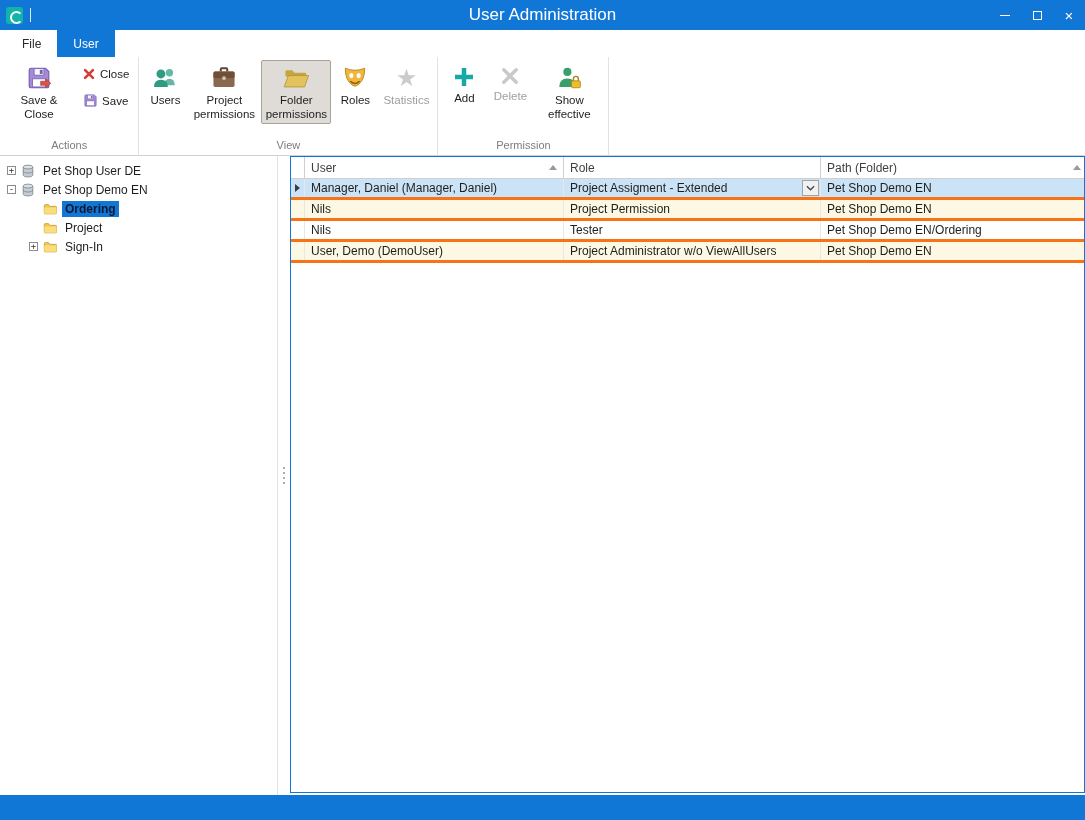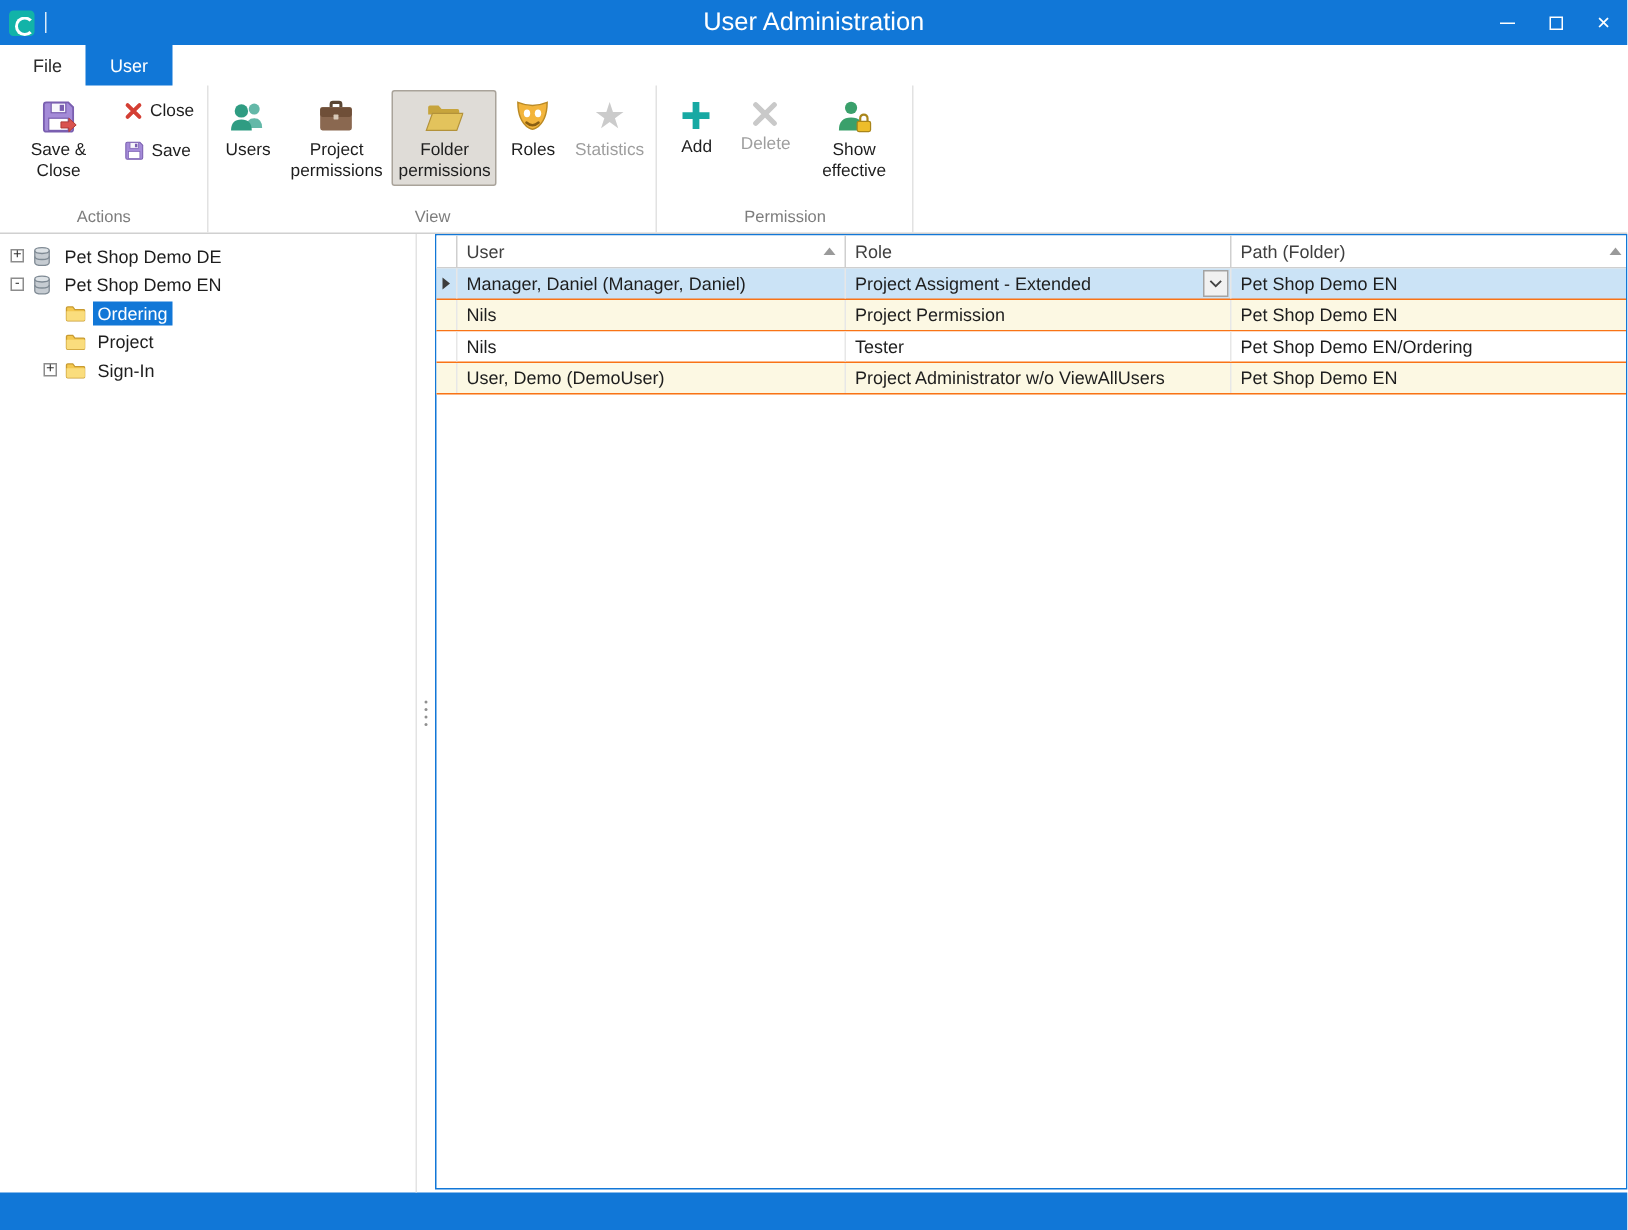--- a/index.html
+++ b/index.html
@@ -27,47 +27,47 @@
   .ribbon { height:99px; background:#fff; border-bottom:1px solid #d0d0d0; display:flex; }
   .rgroup { display:flex; flex-direction:column; border-right:1px solid #e2e2e2; }
   .rgroup-content { flex:1; display:flex; align-items:flex-start; padding:3px 3px 0 3px; }
   .rgroup-label { text-align:center; color:#7d7d7d; font-size:11px; padding:1px 20px 4px; }
   .big-btn { display:flex; flex-direction:column; align-items:center; padding:4px 3px 2px; margin:0 1px;
     border:1px solid transparent; border-radius:2px; min-width:44px; max-width:70px; }
   .big-btn .lbl { margin-top:3px; text-align:center; font-size:11.5px; line-height:1.18; color:#1e1e1e; }
   .big-btn.selected { background:#dfdcd7; border-color:#a9a39a; }
   .big-btn.disabled .lbl { color:#9e9e9e; }
   .small-col { display:flex; flex-direction:column; margin-left:4px; margin-top:2px; }
-  .small-btn { display:flex; align-items:center; height:23px; padding:0 6px 0 3px; margin-bottom:4px; border-radius:2px; }
+  .small-btn { display:flex; align-items:center; height:23px; padding:0 6px 0 3px; margin-bottom:4px; border-radius:2px;justify-content:center; }
   .small-btn .lbl { margin-left:4px; font-size:11.5px; }
   .icon-box { display:flex; align-items:center; justify-content:center; }
   .star-glyph { font-size:24px; line-height:26px; color:#cbcbcb; }
 
   
   .main { height:639px; display:flex; background:#fff; }
 
   .tree-panel { width:278px; border-right:1px solid #e3e3e3; padding-top:5px; }
   .tree-row { height:19px; display:flex; align-items:center; }
   .tree-row.lvl0 { padding-left:7px; }
   .tree-row.lvl1 { padding-left:29px; }
   .expander { width:9px; height:9px; border:1px solid #8c8c8c; background:#fff; color:#333;
     font:9px/7px "DejaVu Sans Mono",monospace; text-align:center; flex:0 0 9px; }
   .expander.hidden { visibility:hidden; }
   .tree-icon { margin-left:5px; display:flex; align-items:center; }
   .tree-label { margin-left:5px; padding:1px 3px; white-space:nowrap; }
-  .tree-label.sel { background:#1177d7; color:#ffffff; }
+  .tree-label.sel { background:#1177d7; color:#0f172a;font-weight:bold; }
 
   .splitter { width:12px; display:flex; align-items:center; justify-content:center; }
   .splitter-dots { display:flex; flex-direction:column; gap:3px; }
   .splitter-dots i { width:2px; height:2px; background:#8f8f8f; border-radius:50%; }
 
   .grid-panel { flex:1; border:1px solid #1177d7; margin-bottom:2px; background:#fff; display:flex; flex-direction:column; }
   .grid-header { display:flex; height:22px; background:#fff; border-bottom:1px solid #cfcfcf; color:#3f3f3f; }
   .hcell { border-right:1px solid #cfcfcf; display:flex; align-items:center; padding:0 6px; position:relative; white-space:nowrap; }
-  .grid-row { display:flex; height:21px; border-bottom:1px solid #f97316;justify-content:space-between; }
+  .grid-row { display:flex; height:21px; border-bottom:3px solid #f97316;justify-content:space-between; }
   .cell { border-right:1px solid #e7e7e7; display:flex; align-items:center; padding:0 6px; white-space:nowrap; overflow:hidden; position:relative; }
   .col-ind { width:14px; padding:0; justify-content:center; flex:0 0 14px; }
   .col-user { width:259px; flex:0 0 259px; }
   .col-role { width:257px; flex:0 0 257px; }
   .col-path { flex:1; }
   .row-sel { background:#cbe3f6; }
   .row-cream { background:#fcf8e3; }
   .row-white { background:#fff; }
   .tri-up { width:0; height:0; border-left:4px solid transparent; border-right:4px solid transparent; border-bottom:5px solid #9a9a9a; }
   .tri-up.auto { margin-left:auto; }
@@ -237,21 +237,21 @@
   <div class="tree-panel">
     <div class="tree-row lvl0">
       <span class="expander">+</span>
       <span class="tree-icon">
         <svg width="14" height="14" viewBox="0 0 16 16">
           <path d="M2.5 3.5 v9 c0 1.4 2.5 2.3 5.5 2.3 s5.5 -0.9 5.5 -2.3 v-9" fill="#c6ccd2" stroke="#7f8a94"></path>
           <ellipse cx="8" cy="3.5" rx="5.5" ry="2.2" fill="#dde2e6" stroke="#7f8a94"></ellipse>
           <path d="M2.5 8 c0 1.4 2.5 2.3 5.5 2.3 s5.5 -0.9 5.5 -2.3" fill="none" stroke="#7f8a94"></path>
         </svg>
       </span>
-      <span class="tree-label">Pet Shop Demo DE</span>
+      <span class="tree-label">Pet Shop User DE</span>
     </div>
     <div class="tree-row lvl0">
       <span class="expander">-</span>
       <span class="tree-icon">
         <svg width="14" height="14" viewBox="0 0 16 16">
           <path d="M2.5 3.5 v9 c0 1.4 2.5 2.3 5.5 2.3 s5.5 -0.9 5.5 -2.3 v-9" fill="#c6ccd2" stroke="#7f8a94"></path>
           <ellipse cx="8" cy="3.5" rx="5.5" ry="2.2" fill="#dde2e6" stroke="#7f8a94"></ellipse>
           <path d="M2.5 8 c0 1.4 2.5 2.3 5.5 2.3 s5.5 -0.9 5.5 -2.3" fill="none" stroke="#7f8a94"></path>
         </svg>
       </span>

